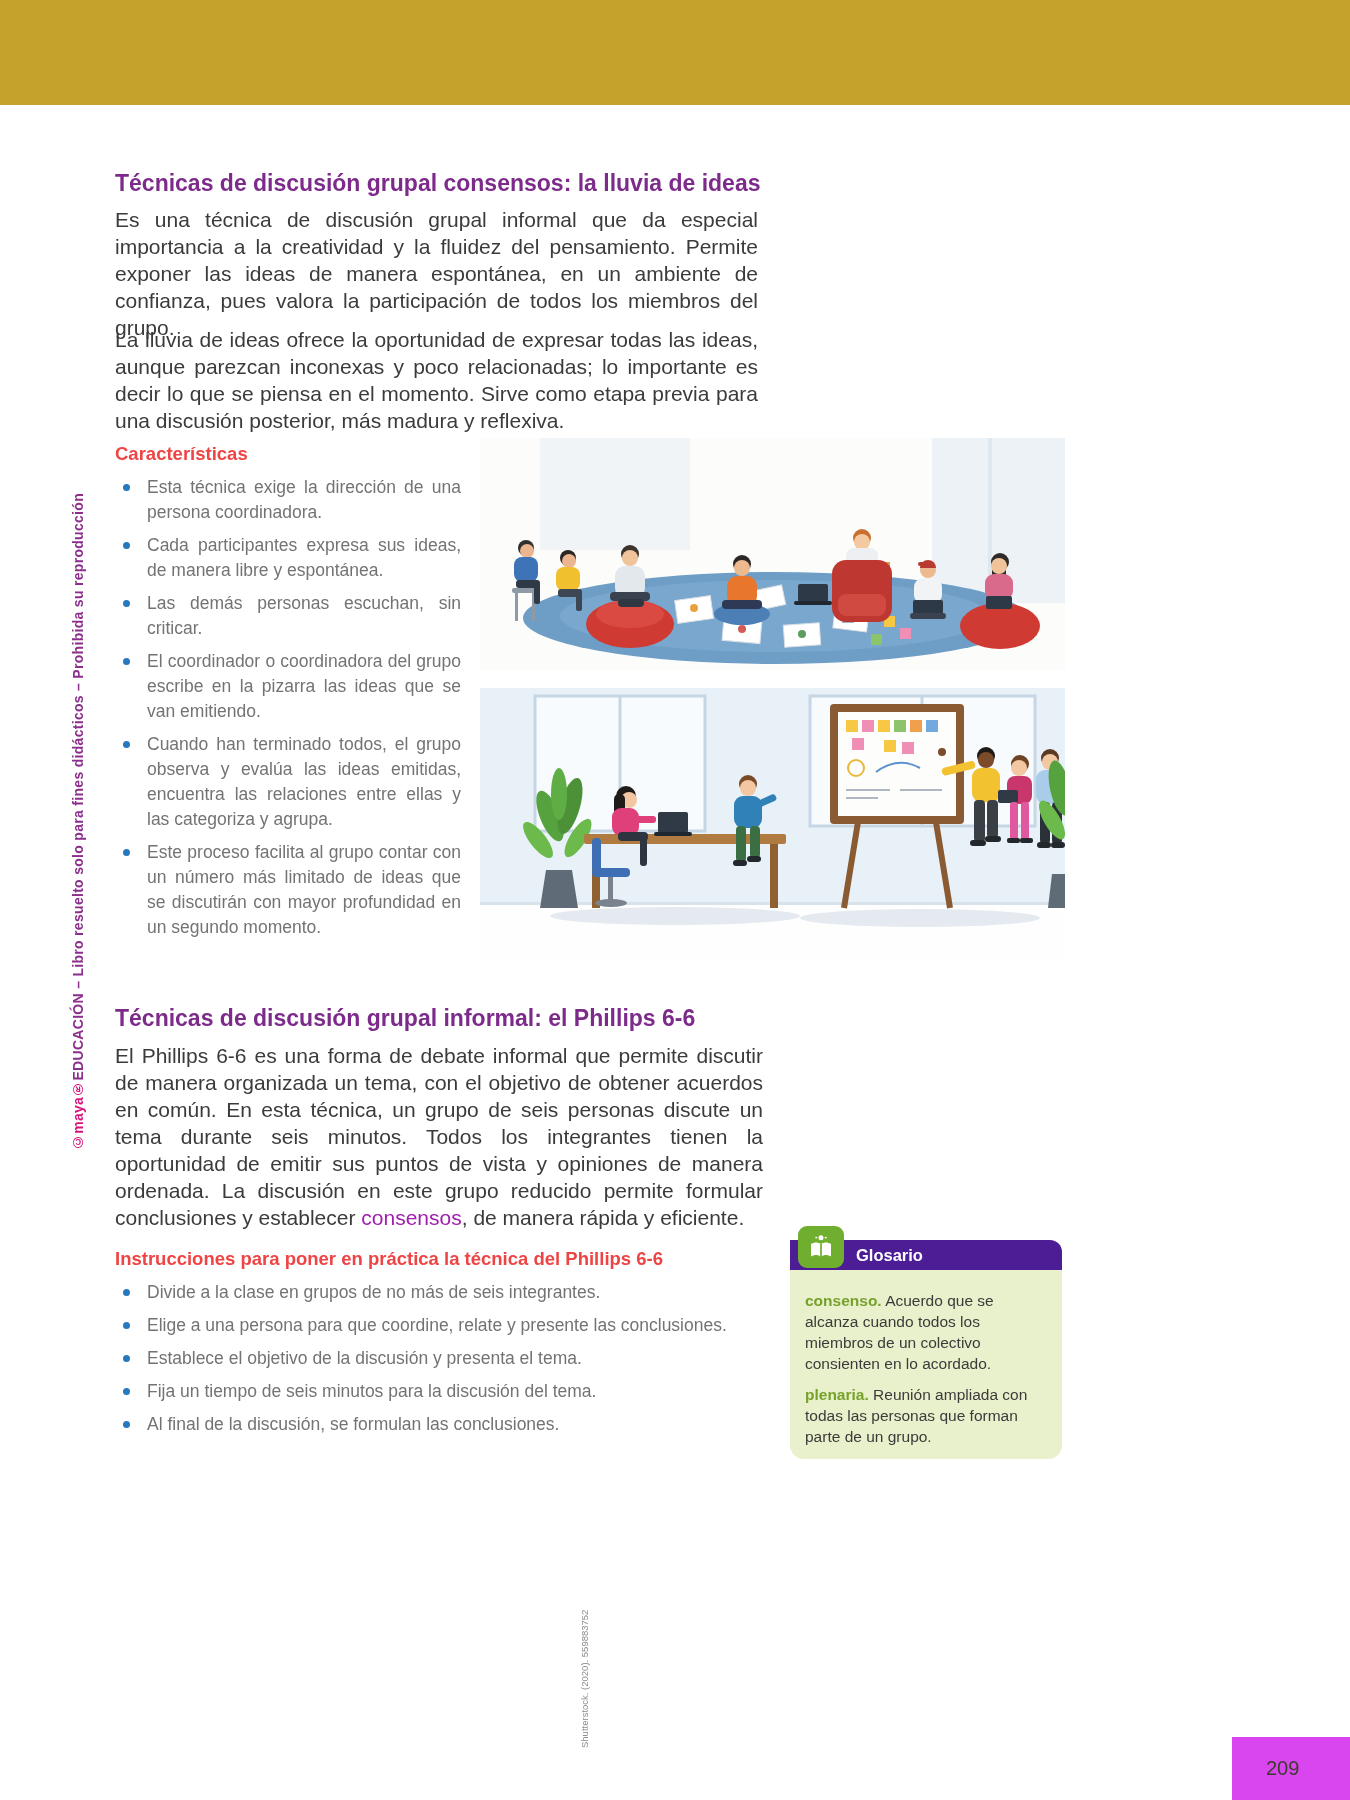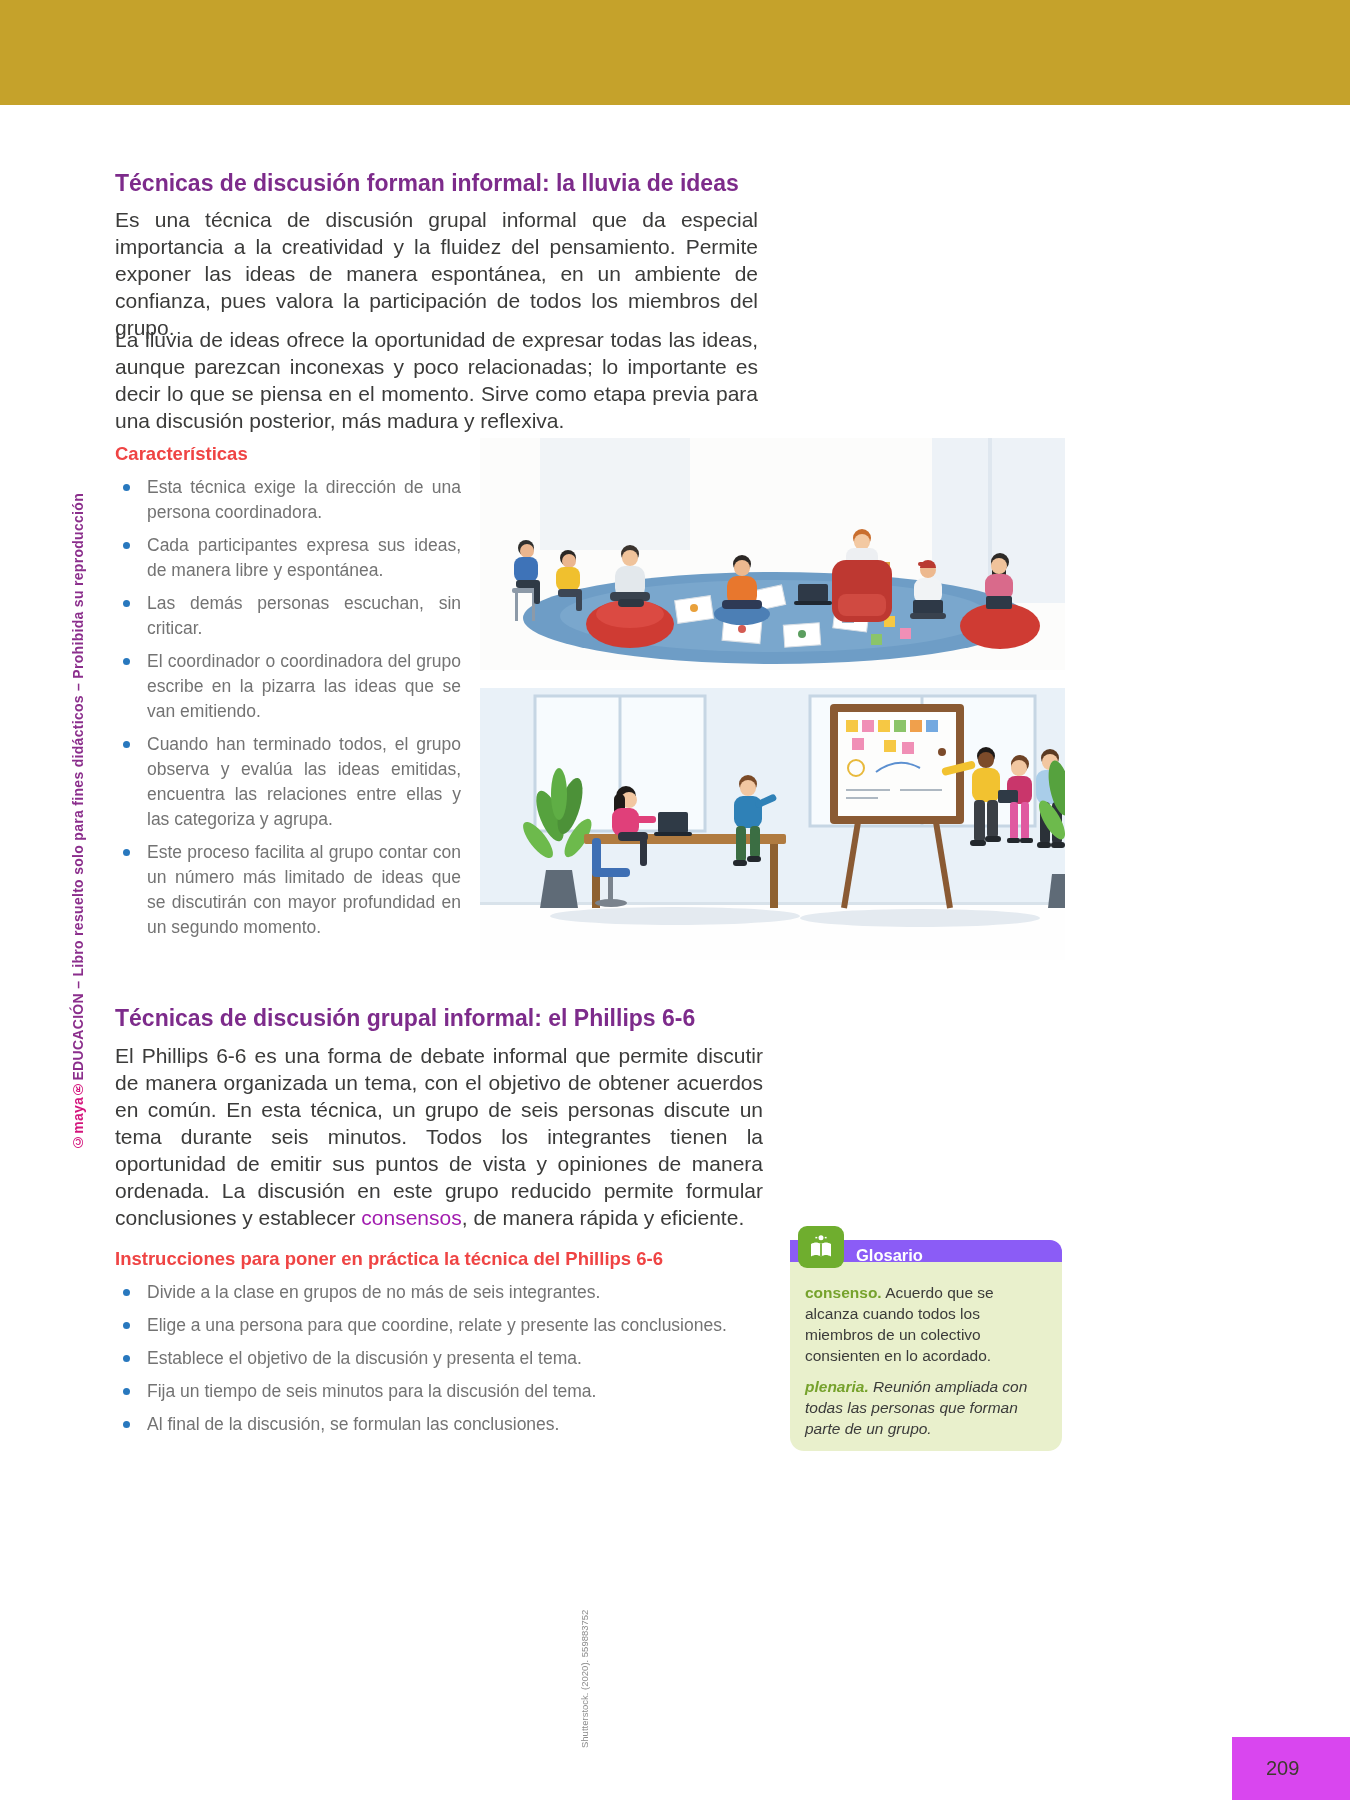--- a/index.html
+++ b/index.html
@@ -47,51 +47,51 @@
     position: absolute; left: 590px; bottom: 52px;
     transform: rotate(-90deg); transform-origin: left bottom;
     font-size: 9.5px; color: #8C8C8C; white-space: nowrap;
   }
 
   .glossary {
     position: absolute; left: 790px; top: 1240px; width: 272px;
     background: #E9F0CC; border-radius: 0 14px 14px 14px;
   }
   .glossary-header {
-    position: relative; height: 22px; background: #8b5cf6; border-radius: 0 12px 0 0;
+    position: relative; height: 30px; background: #4c1d95; border-radius: 0 12px 0 0;
     color: #ffffff; font-weight: bold; font-size: 16.5px; line-height: 30px; padding-left: 66px;
   }
   .glossary-icon {
     position: absolute; left: 8px; top: -14px; width: 46px; height: 42px;
     background: #6FAE2E; border-radius: 9px; display: flex; align-items: center; justify-content: center;
     z-index: 2;
   }
   .glossary-body { padding: 12px 14px 12px 15px; margin-top: 8px; }
   .glossary-body p { margin: 0 0 10px 0; font-size: 15.5px; line-height: 21px; color: #3B3B3A; }
-  .glossary-body p:last-child { margin-bottom: 0; font-style: italic; }
+  .glossary-body p:last-child { margin-bottom: 0; }
   .term { color: #76A22C; font-weight: bold; }
 
   .page-tab {
     position: absolute; left: 1232px; top: 1737px; width: 118px; height: 63px;
     background: #d946ef; display: flex; align-items: center;
   }
   .page-tab span { margin-left: 34px; font-size: 20px; color: #3E3B2E; }
 </style>
 </head>
 <body>
 
 <div class="page">
 
   <div class="topbar"></div>
 
   <div class="side-text">
     <span class="brand">©maya®</span><span class="rest">EDUCACIÓN – Libro resuelto solo para fines didácticos – Prohibida su reproducción</span>
   </div>
 
-  <h1 class="title t1">Técnicas de discusión forman informal: la lluvia de ideas</h1>
+  <h1 class="title t1">Técnicas de discusión grupal consensos: la lluvia de ideas</h1>
 
   <p class="para p1">Es una técnica de discusión grupal informal que da especial importancia a la creatividad y la fluidez del pensamiento. Permite exponer las ideas de manera espontánea, en un ambiente de confianza, pues valora la participación de todos los miembros del grupo.</p>
   <p class="para p2">La lluvia de ideas ofrece la oportunidad de expresar todas las ideas, aunque parezcan inconexas y poco relacionadas; lo importante es decir lo que se piensa en el momento. Sirve como etapa previa para una discusión posterior, más madura y reflexiva.</p>
 
   <div class="caracteristicas">
     <h2 class="block-h2">Características</h2>
     <ul class="bullets">
       <li><span>Esta técnica exige la dirección de una persona coordinadora.</span></li>
       <li><span>Cada participantes expresa sus ideas, de manera libre y espontánea.</span></li>
       <li><span>Las demás personas escuchan, sin criticar.</span></li>

